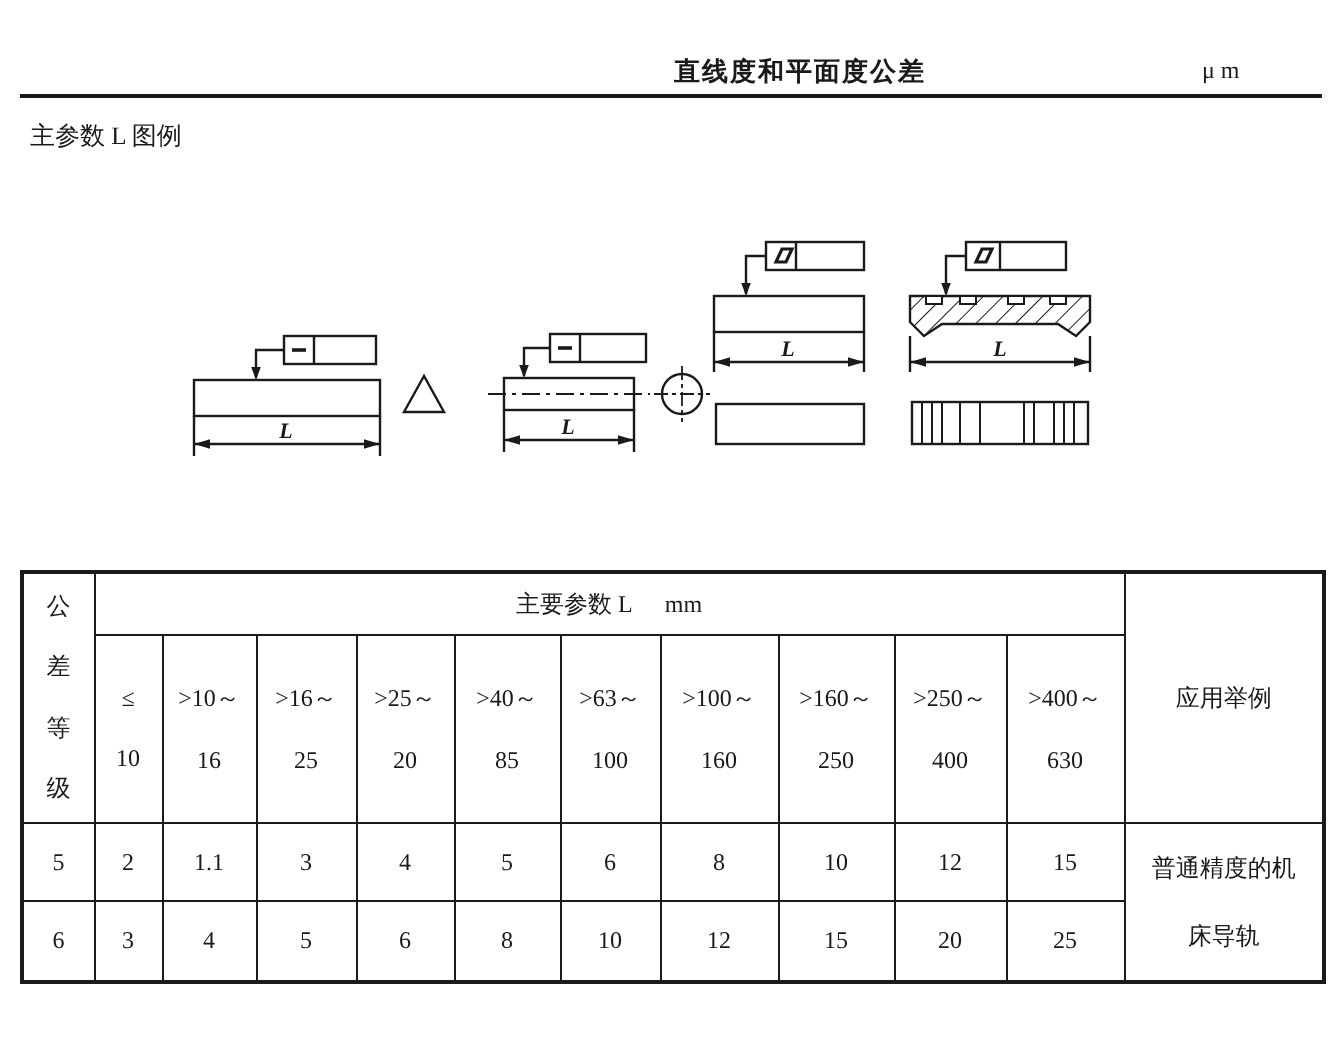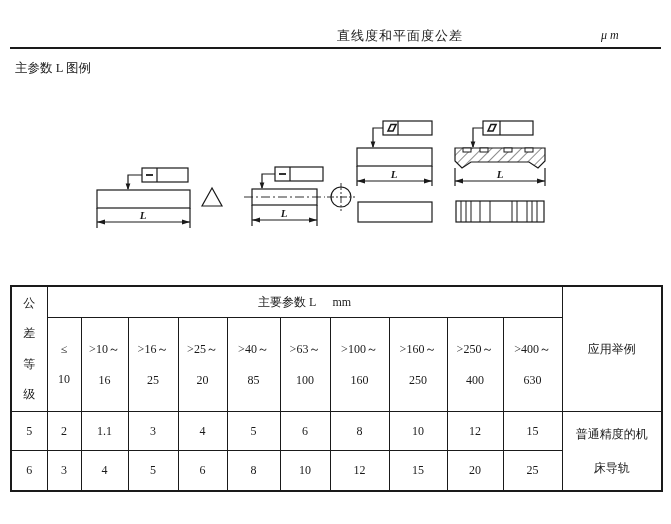--- a/index.html
+++ b/index.html
@@ -2,22 +2,22 @@
 <html><head>
 <meta charset="utf-8">
 <style>
   html,body{margin:0;padding:0;}
   body{
     width:671px;height:524px;position:relative;background:#ffffff;
     font-family:"Liberation Serif","DejaVu Serif",serif;color:#1a1a1a;
     overflow:hidden;
   }
   .abs{position:absolute;}
-  .doc-title{left:337px;top:27px;font-size:13px;font-weight:normal;letter-spacing:1px;}
-  .doc-unit{left:601px;top:28px;font-size:12px;font-style:italic;}
+  .doc-title{left:337px;top:27px;font-size:13px;font-weight:bold;letter-spacing:1px;}
+  .doc-unit{left:601px;top:28px;font-size:12px;}
   .top-rule{left:10px;top:47px;width:651px;height:2px;background:#1a1a1a;}
   .legend-label{left:15px;top:60px;font-size:12.5px;}
   .diagram-band{left:0;top:95px;}
 
   table.tol{
     position:absolute;left:10px;top:285px;width:651px;
     border-collapse:collapse;table-layout:fixed;
     font-size:12px;color:#1a1a1a;
   }
   table.tol,table.tol td{border:1.6px solid #1a1a1a;}

